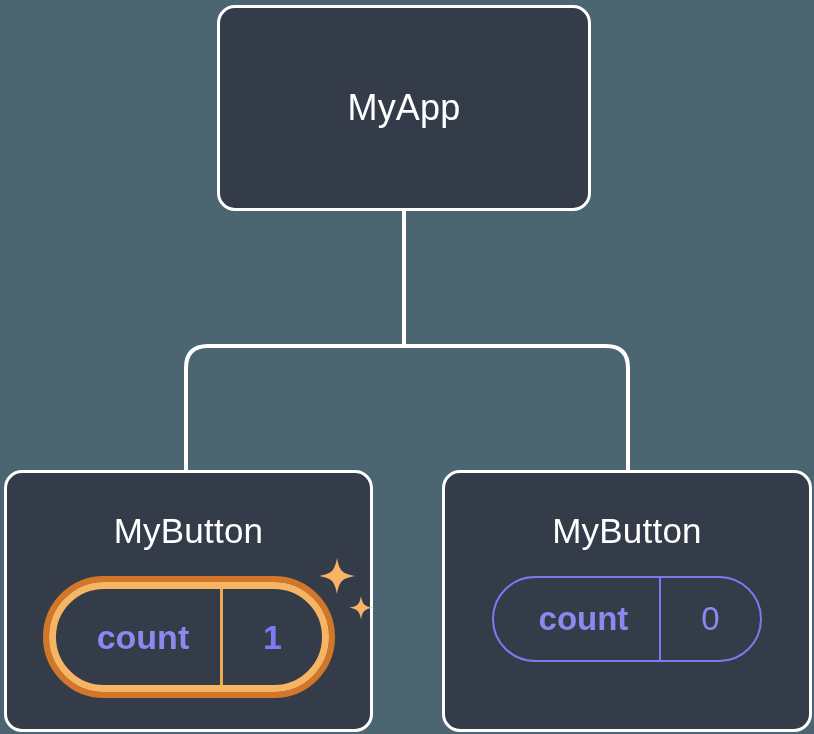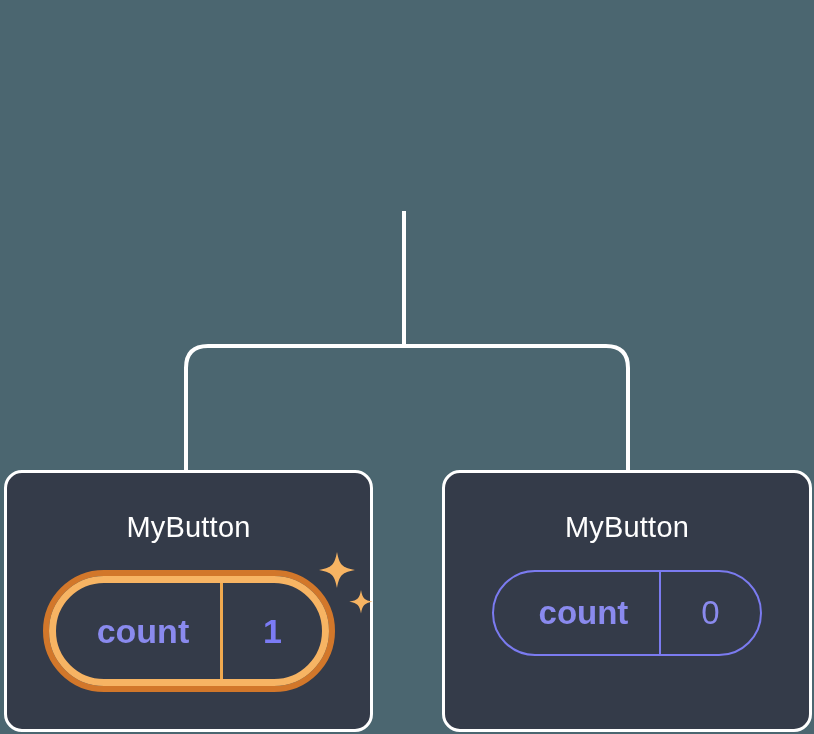--- a/index.html
+++ b/index.html
@@ -56,21 +56,21 @@
   .node-child-right {
     left: 442px;
     top: 470px;
     width: 370px;
     height: 262px;
     padding-top: 40px;
   }
 
   .node-title {
     color: #ffffff;
-    font-size: 29px;
+    font-size: 35px;
     font-weight: 400;
     letter-spacing: 0.2px;
     line-height: 1;
     white-space: nowrap;
   }
   .node-root .node-title {
     font-size: 36px;
   }
 
   
@@ -165,20 +165,23 @@
 
 <div id="stage">
 
   <svg id="connectors" viewBox="0 0 814 734" xmlns="http://www.w3.org/2000/svg">
 
     <path d="M 404 211 L 404 346" fill="none" stroke="#ffffff" stroke-width="4" stroke-linecap="butt"></path>
 
     <path d="M 186 470 L 186 368 Q 186 346 208 346 L 606 346 Q 628 346 628 368 L 628 470" fill="none" stroke="#ffffff" stroke-width="4" stroke-linejoin="round"></path>
   </svg>
 
+  <div class="node node-root">
+    <div class="node-title">MyApp</div>
+  </div>
 
   <div class="node node-child-left">
     <div class="node-title">MyButton</div>
 
     <div class="pill-wrap">
       <div class="pill-highlight-outer">
         <div class="pill-highlight-inner">
           <div class="pill-cell pill-key">count</div>
           <div class="pill-cell pill-val">1</div>
         </div>

